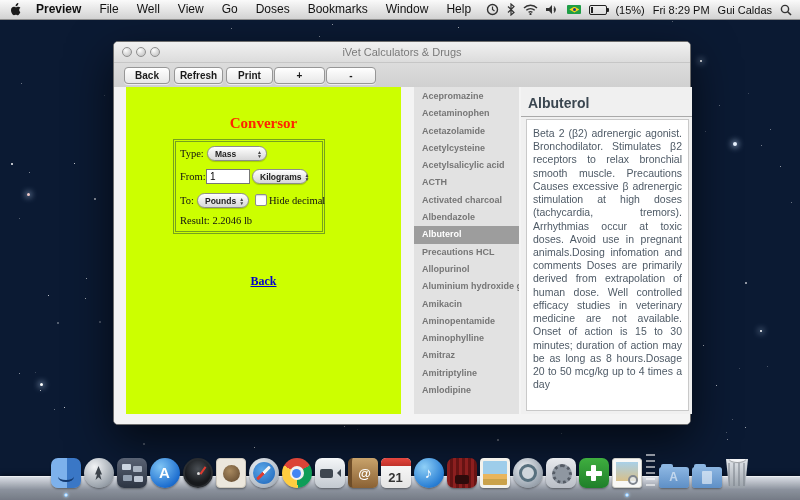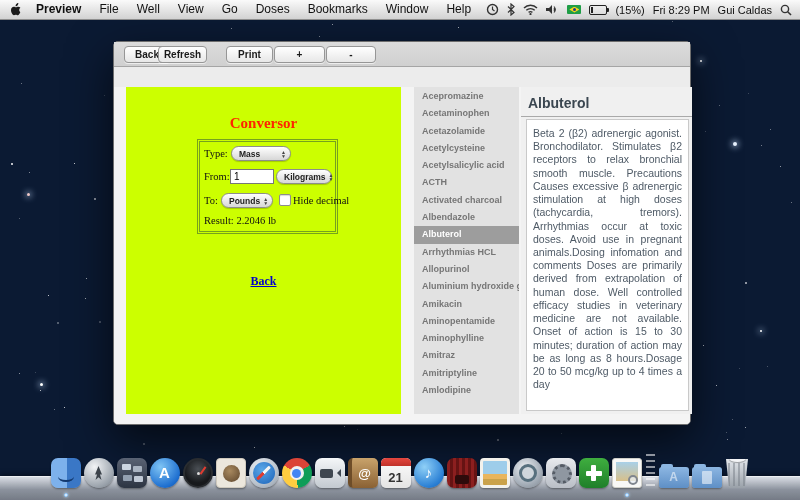--- a/index.html
+++ b/index.html
@@ -45,21 +45,21 @@
   #toolbar{position:relative;height:24px;background:linear-gradient(#dcdcdc,#d0d0d0);border-bottom:1px solid #a5a5a5;}
   .tbtn{position:absolute;top:4px;height:15px;border-radius:4px;border:1px solid #969696;
     background:linear-gradient(#ffffff,#e7e7e7);font:bold 10px "Liberation Sans",sans-serif;color:#1a1a1a;
     display:flex;align-items:center;justify-content:center;box-shadow:0 1px 0 rgba(255,255,255,.6);cursor:default;}
   #content{position:absolute;left:0;right:0;top:45px;bottom:0;background:#f4f4f4;border-radius:0 0 4px 4px;}
 
   
   #converter{position:absolute;left:12px;top:0;width:275px;height:327px;background:#ccff00;}
   #conv-heading{position:absolute;top:28px;left:0;right:0;text-align:center;
     font-family:"Liberation Serif",serif;font-weight:bold;font-size:15px;color:#ff2400;}
-  #convbox{position:absolute;left:71px;top:52px;width:141px;height:95px;border:3px double #76a21e;box-sizing:border-box;}
+  #convbox{position:absolute;left:47px;top:52px;width:152px;height:95px;border:3px double #76a21e;box-sizing:border-box;}
   #convbox .lbl{position:absolute;font-family:"Liberation Serif",serif;font-size:10.5px;color:#111;white-space:nowrap;}
   .aqua{position:absolute;height:15px;border-radius:8px;border:1px solid #8d8d8d;
     background:linear-gradient(#ffffff,#d7d7d7);display:flex;align-items:center;
     font:bold 8.5px "Liberation Sans",sans-serif;color:#222;padding:0 4px 0 7px;box-sizing:border-box;
     box-shadow:0 1px 1px rgba(0,0,0,.2);}
   .sel-arrows{margin-left:auto;display:flex;flex-direction:column;font-size:5px;line-height:4px;color:#444;padding-left:3px;}
   .convinput{position:absolute;height:13px;border:1px solid #777;background:#fff;
     font:10px "Liberation Sans",sans-serif;padding:0 3px;box-sizing:content-box;}
   .chk{position:absolute;width:10px;height:10px;background:#fff;border:1px solid #8d8d8d;border-radius:2px;box-shadow:inset 0 1px 1px rgba(0,0,0,.15);}
   #result-row{position:absolute;left:4px;top:73px;font-family:"Liberation Serif",serif;font-size:10.5px;color:#111;}
@@ -336,23 +336,29 @@
       <span class="sicon">
         <svg width="12" height="12" viewBox="0 0 12 12">
             <circle cx="5" cy="5" r="3.6" fill="none" stroke="#333" stroke-width="1.4"></circle>
             <path d="M7.7 7.7L11 11" stroke="#333" stroke-width="1.6"></path>
           </svg>
       </span>
     </div>
   </div>
 
   <div id="window">
+    <div id="titlebar">
+      <span class="tl c"></span>
+      <span class="tl mi"></span>
+      <span class="tl z"></span>
+      <span>iVet Calculators &amp; Drugs</span>
+    </div>
     <div id="toolbar">
         <div class="tbtn" style="left: 10px; width: 44px;">Back</div>
-        <div class="tbtn" style="left: 44px; width: 47px;">Refresh</div>
+        <div class="tbtn" style="left: 60px; width: 47px;">Refresh</div>
         <div class="tbtn" style="left: 112px; width: 45px;">Print</div>
         <div class="tbtn" style="left: 160px; width: 49px;">+</div>
         <div class="tbtn" style="left: 212px; width: 48px;">-</div>
       </div>
     <div id="content">
 
       <div id="converter">
         <div id="conv-heading">Conversor</div>
         <div id="convbox">
           <span class="lbl" style="left:4px;top:6px">Type:</span>
@@ -393,21 +399,21 @@
       <div id="druglist">
           <div class="ditem">Acepromazine</div>
           <div class="ditem">Acetaminophen</div>
           <div class="ditem">Acetazolamide</div>
           <div class="ditem">Acetylcysteine</div>
           <div class="ditem">Acetylsalicylic acid</div>
           <div class="ditem">ACTH</div>
           <div class="ditem">Activated charcoal</div>
           <div class="ditem">Albendazole</div>
           <div class="ditem sel">Albuterol</div>
-          <div class="ditem">Arrhythmias HCL</div>
+          <div class="ditem">Precautions HCL</div>
           <div class="ditem">Allopurinol</div>
           <div class="ditem">Aluminium hydroxide gel</div>
           <div class="ditem">Amikacin</div>
           <div class="ditem">Aminopentamide</div>
           <div class="ditem">Aminophylline</div>
           <div class="ditem">Amitraz</div>
           <div class="ditem">Amitriptyline</div>
           <div class="ditem">Amlodipine</div>
         </div>
 

